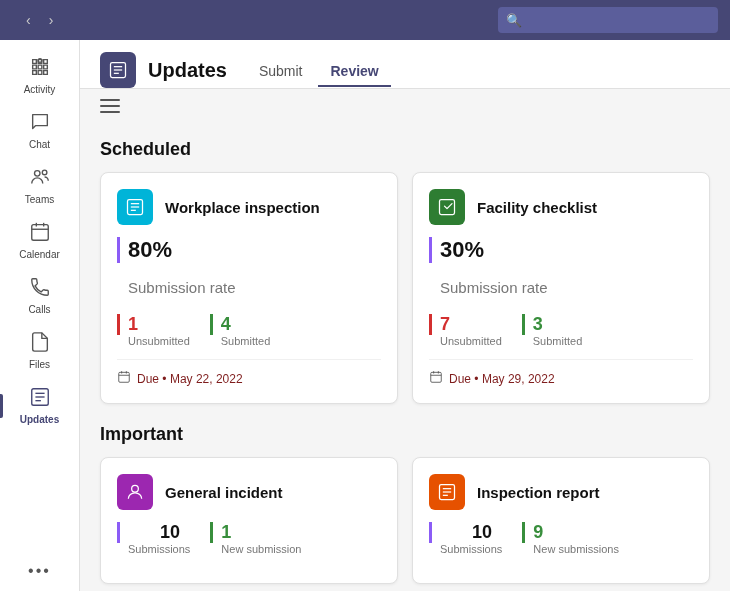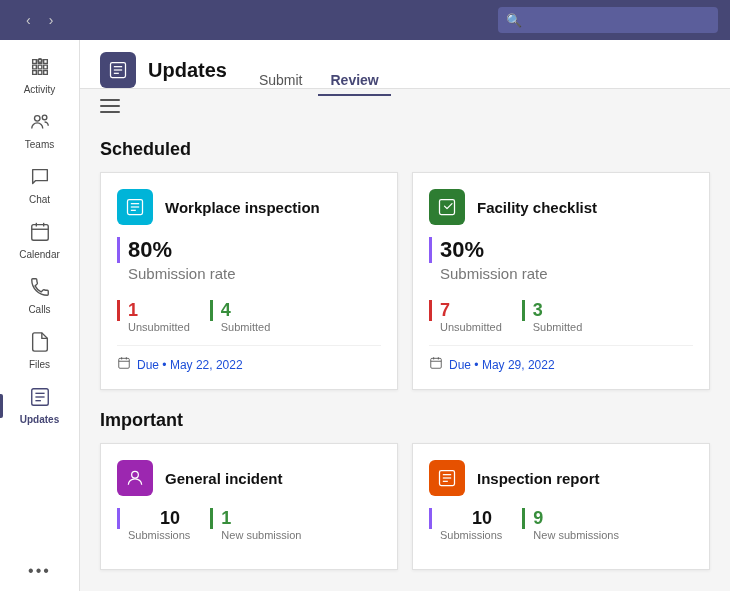--- a/index.html
+++ b/index.html
@@ -131,21 +131,21 @@
       gap: 4px;
       margin-left: 8px;
     }
     .tab-item {
       padding: 6px 12px;
       font-size: 14px;
       cursor: pointer;
       color: #555;
       border-bottom: 2px solid transparent;
       position: relative;
-      top: 11px;
+      top: 2px;
     }
     .tab-item.active {
       color: #464775;
       border-bottom: 2px solid #464775;
       font-weight: 700;
     }
 
     
     .header-divider {
       height: 1px;
@@ -193,21 +193,21 @@
     .cards-grid {
       display: grid;
       grid-template-columns: 1fr 1fr;
       gap: 14px;
       margin-bottom: 20px;
     }
 
     
     .card {
       background: #fff;
-      border-radius: 0;
+      border-radius: 8px;
       padding: 16px;
       border: 1px solid #e0e0e0;
       box-shadow: 0 1px 3px rgba(0,0,0,0.06);
     }
     .card-header {
       display: flex;
       align-items: center;
       gap: 12px;
       margin-bottom: 12px;
     }
@@ -226,21 +226,21 @@
       font-size: 15px;
       font-weight: 600;
       color: #111;
     }
     .submission-rate {
       font-size: 22px;
       font-weight: 700;
       color: #111;
       border-left: 3px solid #8b5cf6;
       padding-left: 8px;
-      margin-bottom: 2px;
+      margin-bottom: 16px;
     }
     .submission-label {
       font-size: 15px;
       color: #777;
       margin-left: 11px;
       margin-bottom: 18px;
     }
     .stats-row {
       display: flex;
       gap: 20px;
@@ -266,21 +266,21 @@
     .stat-sub {
       font-size: 11px;
       color: #777;
       margin-left: 11px;
     }
     .card-due {
       display: flex;
       align-items: center;
       gap: 6px;
       font-size: 12px;
-      color: #1d4ed8;
+      color: #7f1d1d;
       border-top: 1px solid #f0f0f0;
       padding-top: 10px;
     }
     .calendar-icon { font-size: 13px; }
 
     
     .stat-number.purple {
       border-left: 3px solid #8b5cf6;
       color: #111;
       padding-left: 40px;
@@ -311,35 +311,35 @@
         <svg width="22" height="22" viewBox="0 0 24 24" fill="none">
             <path d="M4 4h4v4H4zm0 6h4v4H4zm0 6h4v4H4zm6-12h4v4h-4zm0 6h4v4h-4zm0 6h4v4h-4zm6-12h4v4h-4zm0 6h4v4h-4zm0 6h4v4h-4z" fill="none" stroke="#555" stroke-width="1.5"></path>
             <circle cx="12" cy="5" r="2" stroke="#555" stroke-width="1.5" fill="none"></circle>
           </svg>
       </span>
       <span class="sidebar-label">Activity</span>
     </div>
     <div class="sidebar-item">
       <span class="sidebar-icon">
         <svg width="22" height="22" viewBox="0 0 24 24" fill="none">
+            <path d="M4 4h16v12H7l-3 3V4z" stroke="#555" stroke-width="1.5" fill="none" stroke-linejoin="round"></path>
+          </svg>
+      </span>
+      <span class="sidebar-label">Chat</span>
+    </div>
+    <div class="sidebar-item">
+      <span class="sidebar-icon">
+        <svg width="22" height="22" viewBox="0 0 24 24" fill="none">
             <circle cx="9" cy="8" r="3" stroke="#555" stroke-width="1.5" fill="none"></circle>
             <circle cx="17" cy="7" r="2.5" stroke="#555" stroke-width="1.5" fill="none"></circle>
             <path d="M3 19c0-3.3 2.7-6 6-6s6 2.7 6 6" stroke="#555" stroke-width="1.5" fill="none"></path>
             <path d="M17 12c2.2 0 4 1.8 4 4" stroke="#555" stroke-width="1.5" fill="none"></path>
           </svg>
       </span>
       <span class="sidebar-label">Teams</span>
-    </div>
-    <div class="sidebar-item">
-      <span class="sidebar-icon">
-        <svg width="22" height="22" viewBox="0 0 24 24" fill="none">
-            <path d="M4 4h16v12H7l-3 3V4z" stroke="#555" stroke-width="1.5" fill="none" stroke-linejoin="round"></path>
-          </svg>
-      </span>
-      <span class="sidebar-label">Chat</span>
     </div>
     <div class="sidebar-item">
       <span class="sidebar-icon">
         <svg width="22" height="22" viewBox="0 0 24 24" fill="none">
             <rect x="3" y="4" width="18" height="17" rx="2" stroke="#555" stroke-width="1.5" fill="none"></rect>
             <line x1="3" y1="9" x2="21" y2="9" stroke="#555" stroke-width="1.5"></line>
             <line x1="8" y1="2" x2="8" y2="6" stroke="#555" stroke-width="1.5"></line>
             <line x1="16" y1="2" x2="16" y2="6" stroke="#555" stroke-width="1.5"></line>
           </svg>
       </span>

